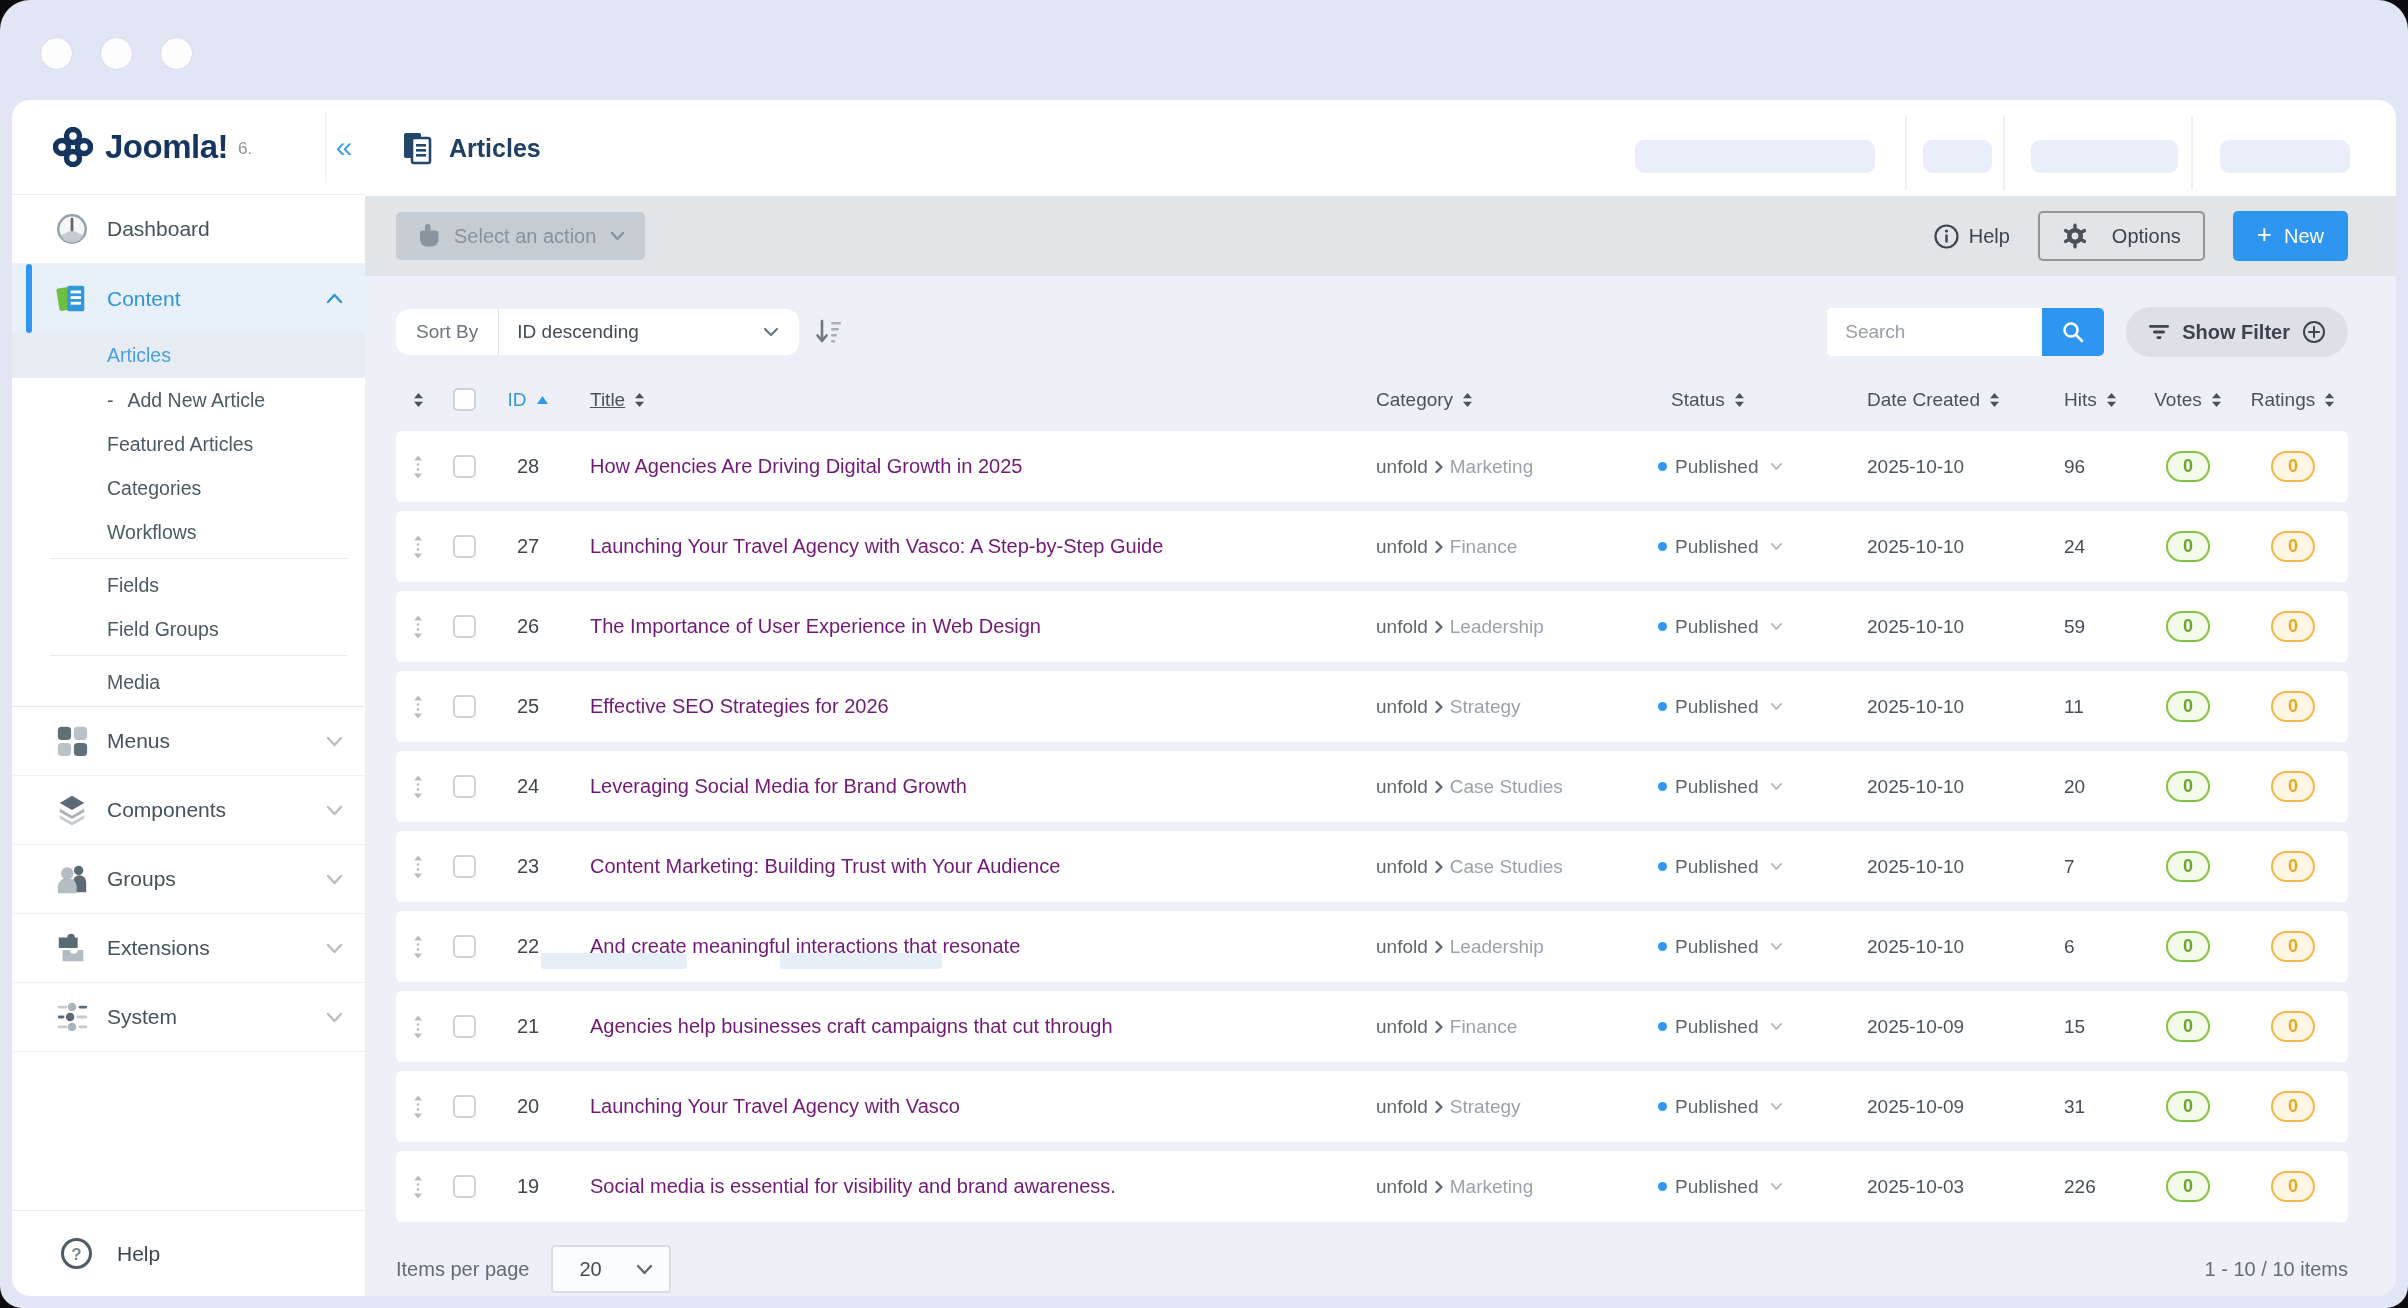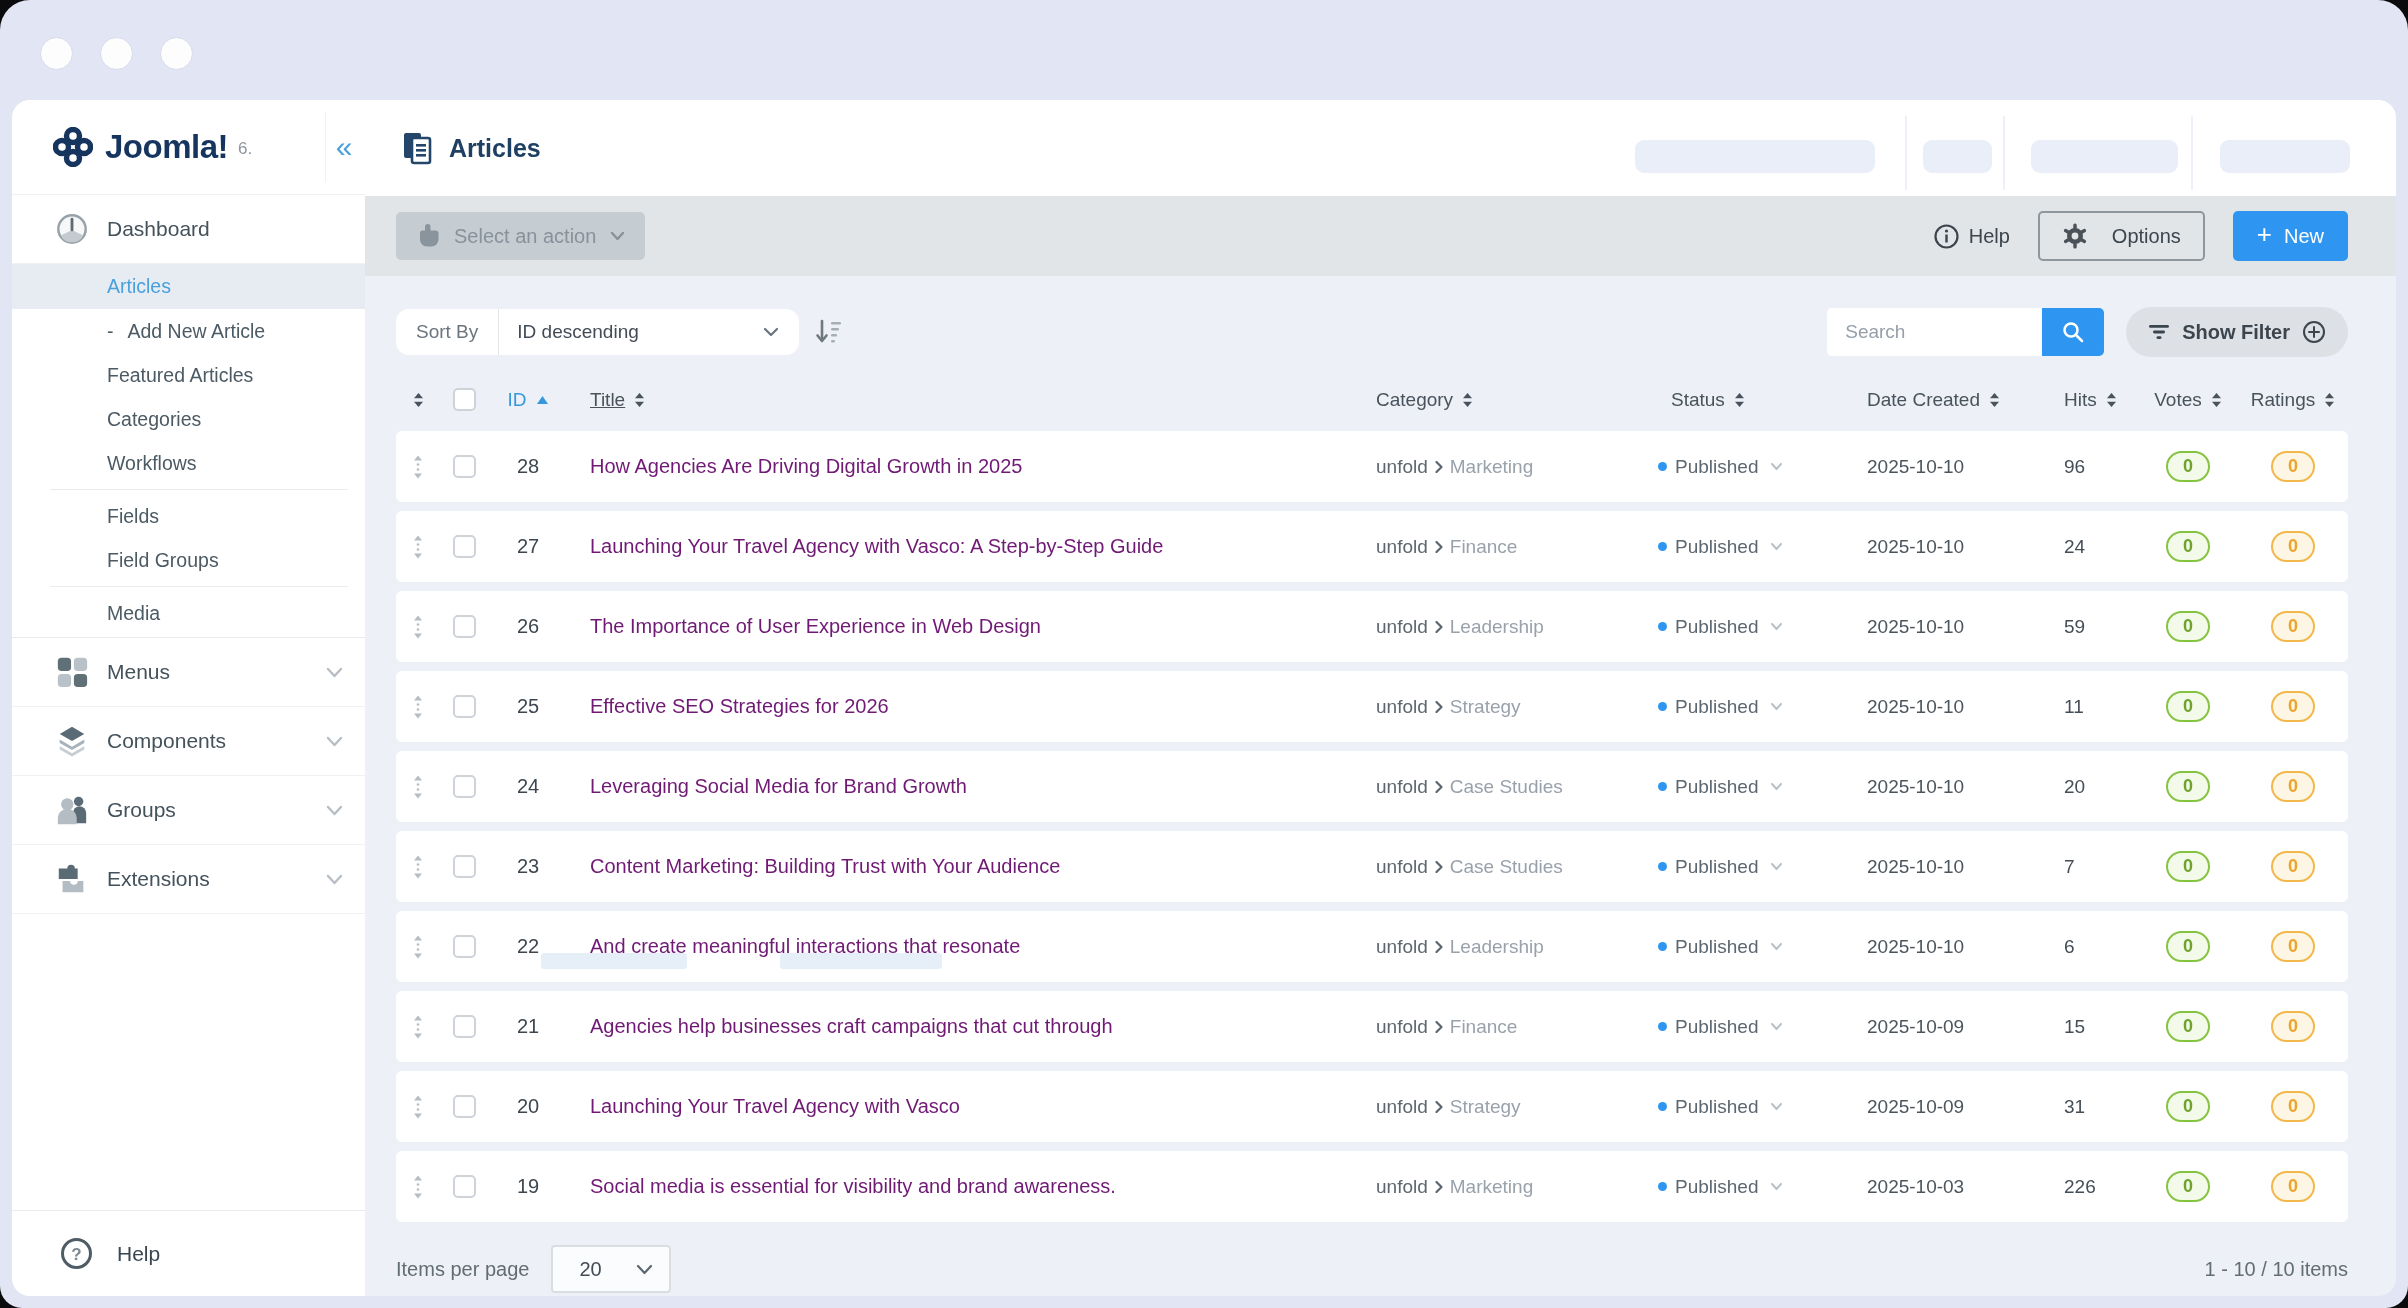--- a/index.html
+++ b/index.html
@@ -158,20 +158,38 @@
             <span class="nicon">
               <svg width="34" height="34" viewBox="0 0 36 36">
                 <circle cx="18" cy="18" r="14.5" fill="#f6f7f8" stroke="#97a1a8" stroke-width="2.6"></circle>
                 <path d="M6 25 A13.5 13.5 0 0 0 30 25 L18 19 Z" fill="#c3cbd1"></path>
                 <line x1="18" y1="19" x2="18" y2="7.5" stroke="#5f6a73" stroke-width="3" stroke-linecap="round"></line>
               </svg>
             </span>
             <span>Dashboard</span>
           </div>
 
+          <div class="nav-item content-item">
+            <span class="active-bar"></span>
+            <span class="nicon">
+              <svg width="34" height="34" viewBox="0 0 36 36">
+                <rect x="3" y="6" width="15" height="24" rx="2" fill="#6fbe44" transform="rotate(-9 10 18)"></rect>
+                <rect x="13" y="4" width="18" height="27" rx="2" fill="#3398db"></rect>
+                <rect x="16.5" y="9" width="11" height="3" fill="#fff"></rect>
+                <rect x="16.5" y="15" width="11" height="3" fill="#fff"></rect>
+                <rect x="16.5" y="21" width="11" height="3" fill="#fff"></rect>
+              </svg>
+            </span>
+            <span>Content</span>
+            <span class="chev">
+              <svg width="17" height="11" viewBox="0 0 17 11">
+                  <polyline points="2,9 8.5,2 15,9" fill="none" stroke="currentColor" stroke-width="2.4" stroke-linecap="round" stroke-linejoin="round"></polyline>
+                </svg>
+            </span>
+          </div>
 
           <div class="submenu">
             <div class="sub-item first active">
               <span>Articles</span>
             </div>
             <div class="sub-item">
               <span class="pre">-</span>
               <span>Add New Article</span>
             </div>
             <div class="sub-item">
@@ -254,20 +272,41 @@
               </svg>
             </span>
             <span>Extensions</span>
             <span class="chev">
               <svg width="17" height="11" viewBox="0 0 17 11">
                   <polyline points="2,2 8.5,9 15,2" fill="none" stroke="currentColor" stroke-width="2.4" stroke-linecap="round" stroke-linejoin="round"></polyline>
                 </svg>
             </span>
           </div>
 
+          <div class="nav-item">
+            <span class="nicon">
+              <svg width="34" height="34" viewBox="0 0 36 36">
+                <rect x="3" y="6" width="10" height="3" rx="1.5" fill="#c3cbd1"></rect>
+                  <circle cx="18" cy="7.5" r="4.5" fill="#aab4bb"></circle>
+                  <rect x="25" y="6" width="9" height="3" rx="1.5" fill="#5b6b75"></rect>
+                <rect x="3" y="16.5" width="7" height="3" rx="1.5" fill="#5b6b75"></rect>
+                  <circle cx="16" cy="18" r="4.5" fill="#5b6b75"></circle>
+                  <rect x="23" y="16.5" width="11" height="3" rx="1.5" fill="#c3cbd1"></rect>
+                <rect x="3" y="27" width="10" height="3" rx="1.5" fill="#c3cbd1"></rect>
+                  <circle cx="18" cy="28.5" r="4.5" fill="#aab4bb"></circle>
+                  <rect x="25" y="27" width="9" height="3" rx="1.5" fill="#c3cbd1"></rect>
+              </svg>
+            </span>
+            <span>System</span>
+            <span class="chev">
+              <svg width="17" height="11" viewBox="0 0 17 11">
+                  <polyline points="2,2 8.5,9 15,2" fill="none" stroke="currentColor" stroke-width="2.4" stroke-linecap="round" stroke-linejoin="round"></polyline>
+                </svg>
+            </span>
+          </div>
         </nav>
 
         <div class="sidebar-footer">
           <span>
             <svg width="33" height="33" viewBox="0 0 33 33">
               <circle cx="16.5" cy="16.5" r="14" fill="none" stroke="#4e5c66" stroke-width="3"></circle>
               <text x="16.5" y="22.5" text-anchor="middle" font-size="17" font-weight="bold" fill="#7b8790" font-family="Liberation Sans, sans-serif">?</text>
             </svg>
           </span>
           <span>Help</span>

